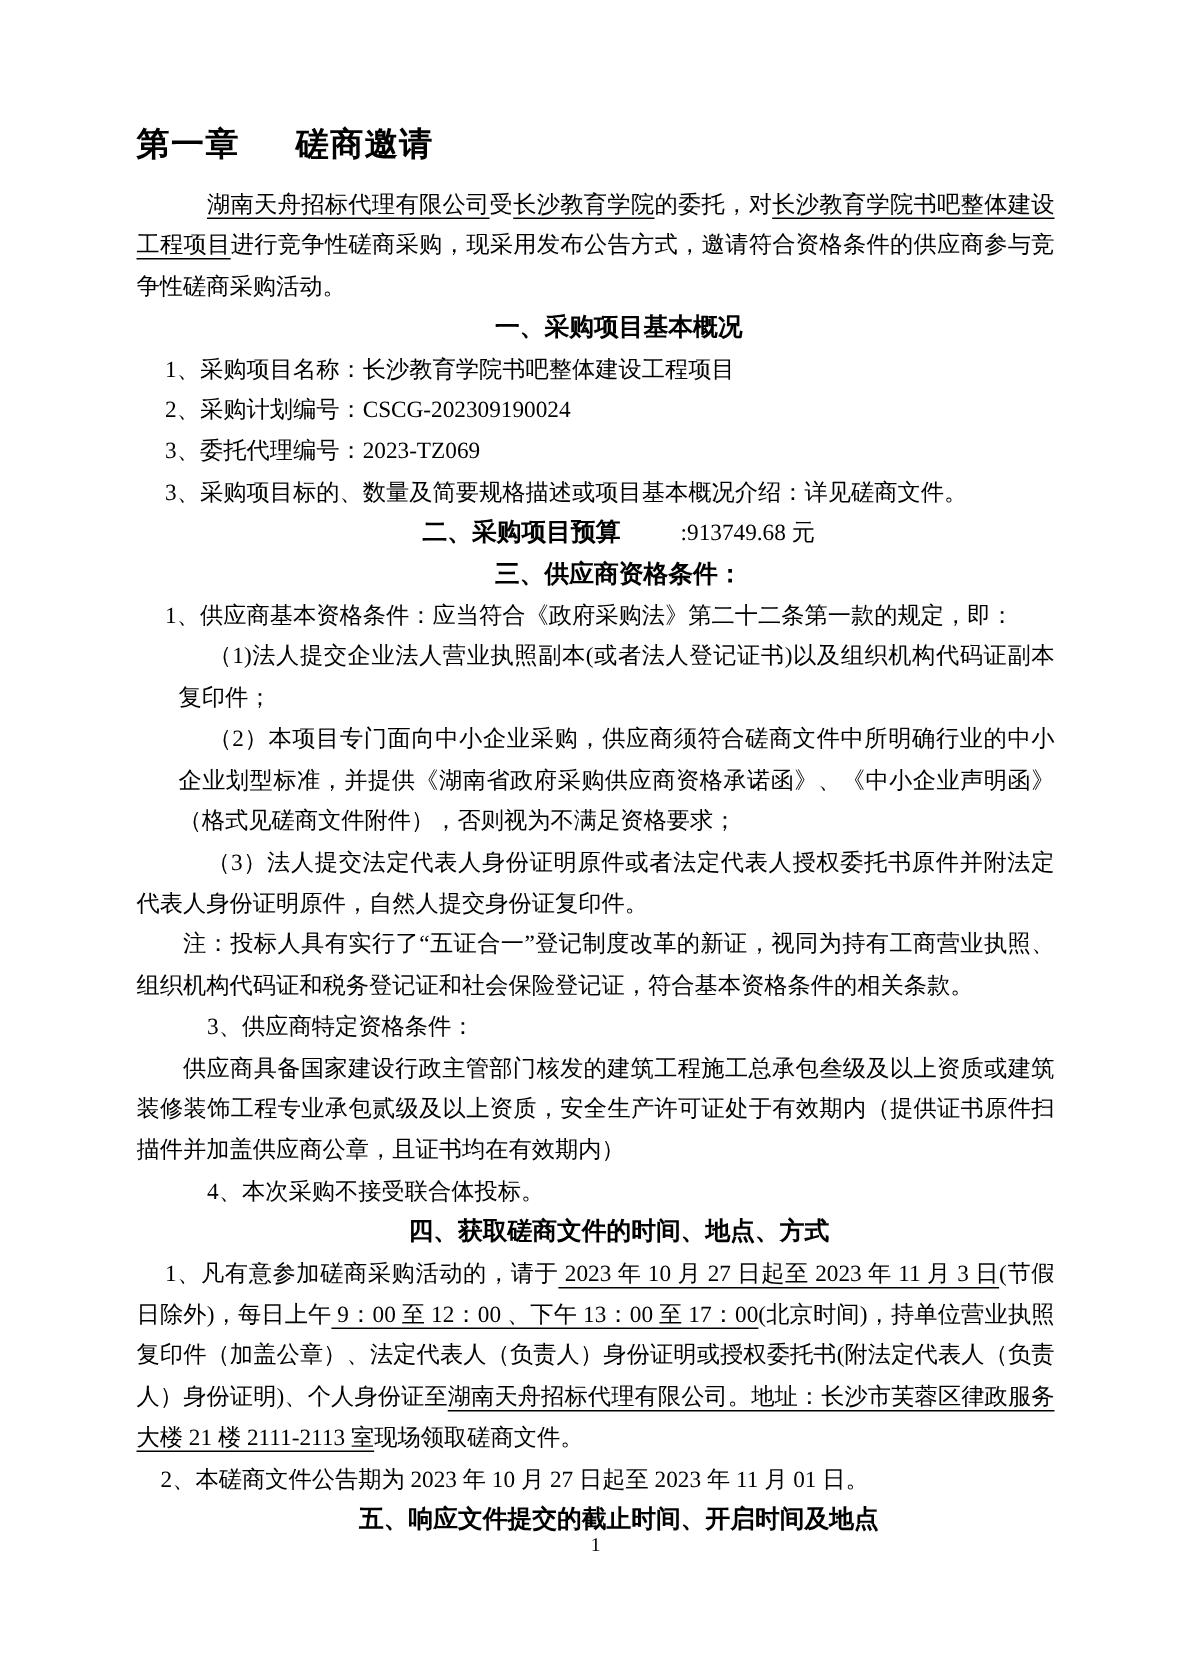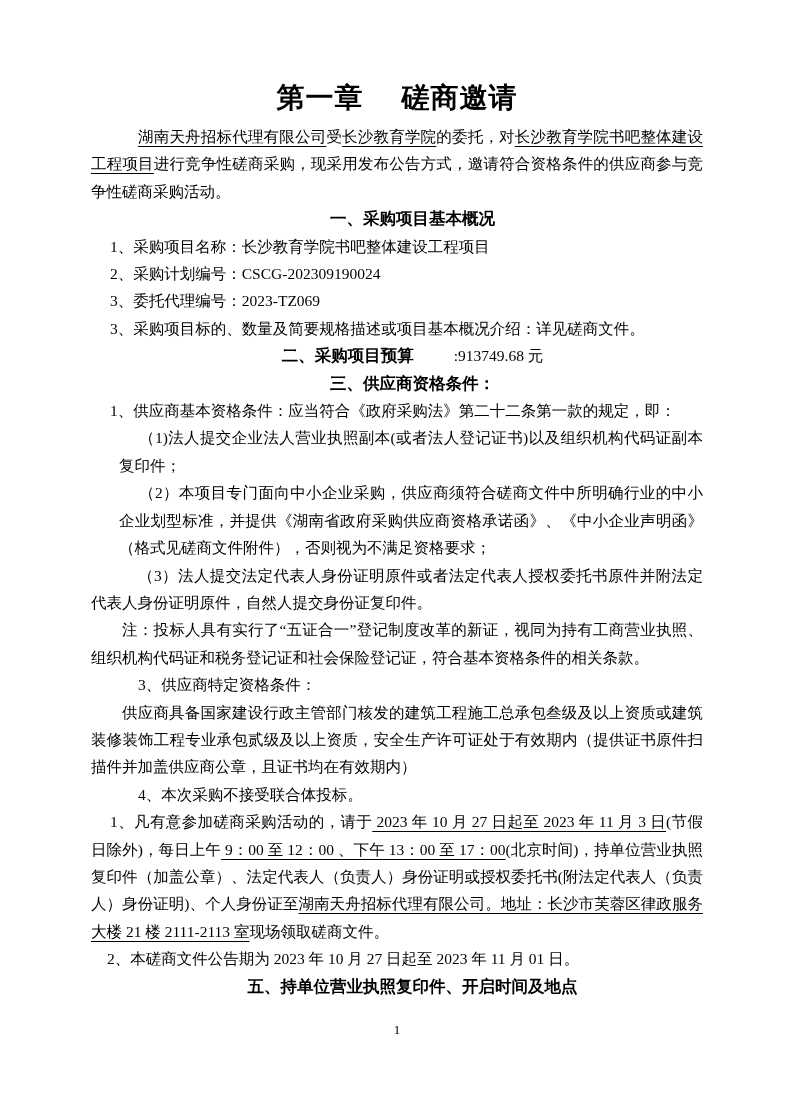--- a/index.html
+++ b/index.html
@@ -15,25 +15,25 @@
     font-family: "Liberation Serif", serif;
   }
   .page {
     width: 612px;
     margin: 0 auto;
     padding-top: 84px;
     font-size: 15.5px;
     line-height: 27.4px;
   }
   .doc-title {
-    font-family: Liberation Sans, sans-serif;
+    font-family: Liberation Mono, monospace;
     font-weight: bold;
-    font-size: 28px;
+    font-size: 22px;
     line-height: 27px;
-    text-align: center;
+    text-align: left;
     margin: 0 0 12px 0;
     letter-spacing: 1px;
   }
   p { margin: 0; text-align: justify; }
   
   .hsec {
     font-family: "Liberation Sans", sans-serif;
     font-weight: bold;
     font-size: 16.5px;
     text-indent: 31px;
@@ -86,20 +86,21 @@
   <p class="hsec">三、供应商资格条件：</p>
   <p class="ind-item">1、供应商基本资格条件：应当符合《政府采购法》第二十二条第一款的规定，即：</p>
   <p class="ind-sub">（1)法人提交企业法人营业执照副本(或者法人登记证书)以及组织机构代码证副本复印件；</p>
   <p class="ind-sub">（2）本项目专门面向中小企业采购，供应商须符合磋商文件中所明确行业的中小企业划型标准，并提供《湖南省政府采购供应商资格承诺函》、《中小企业声明函》（格式见磋商文件附件），否则视为不满足资格要求；</p>
   <p class="ind-deep">（3）法人提交法定代表人身份证明原件或者法定代表人授权委托书原件并附法定代表人身份证明原件，自然人提交身份证复印件。</p>
   <p class="ind-two">注：投标人具有实行了“五证合一”登记制度改革的新证，视同为持有工商营业执照、组织机构代码证和税务登记证和社会保险登记证，符合基本资格条件的相关条款。</p>
   <p class="ind-deep">3、供应商特定资格条件：</p>
   <p class="ind-two">供应商具备国家建设行政主管部门核发的建筑工程施工总承包叁级及以上资质或建筑装修装饰工程专业承包贰级及以上资质，安全生产许可证处于有效期内（提供证书原件扫描件并加盖供应商公章，且证书均在有效期内）</p>
   <p class="ind-deep">4、本次采购不接受联合体投标。</p>
 
+  <p class="hsec">四、获取磋商文件的时间、地点、方式</p>
   <p class="ind-item"><span>1、凡有意参加磋商采购活动的，请于</span><span class="ul"> 2023 年 10 月 27 日起至 2023 年 11 月 3 日</span><span>(节假日除外)，每日上午</span><span class="ul"> 9：00 至 12：00 、下午 13：00 至 17：00</span><span>(北京时间)，持单位营业执照复印件（加盖公章）、法定代表人（负责人）身份证明或授权委托书(附法定代表人（负责人）身份证明)、个人身份证至</span><span class="ul">湖南天舟招标代理有限公司。地址：长沙市芙蓉区律政服务大楼 21 楼 2111-2113 室</span><span>现场领取磋商文件。</span></p>
   <p class="ind-item2">2、本磋商文件公告期为 2023 年 10 月 27 日起至 2023 年 11 月 01 日。</p>
 
-  <p class="hsec">五、持单位营业执照复印件、开启时间及地点</p>
+  <p class="hsec">五、响应文件提交的截止时间、开启时间及地点</p>
 
 </div>
 
 <div class="page-num">1</div>
 
 </body></html>

